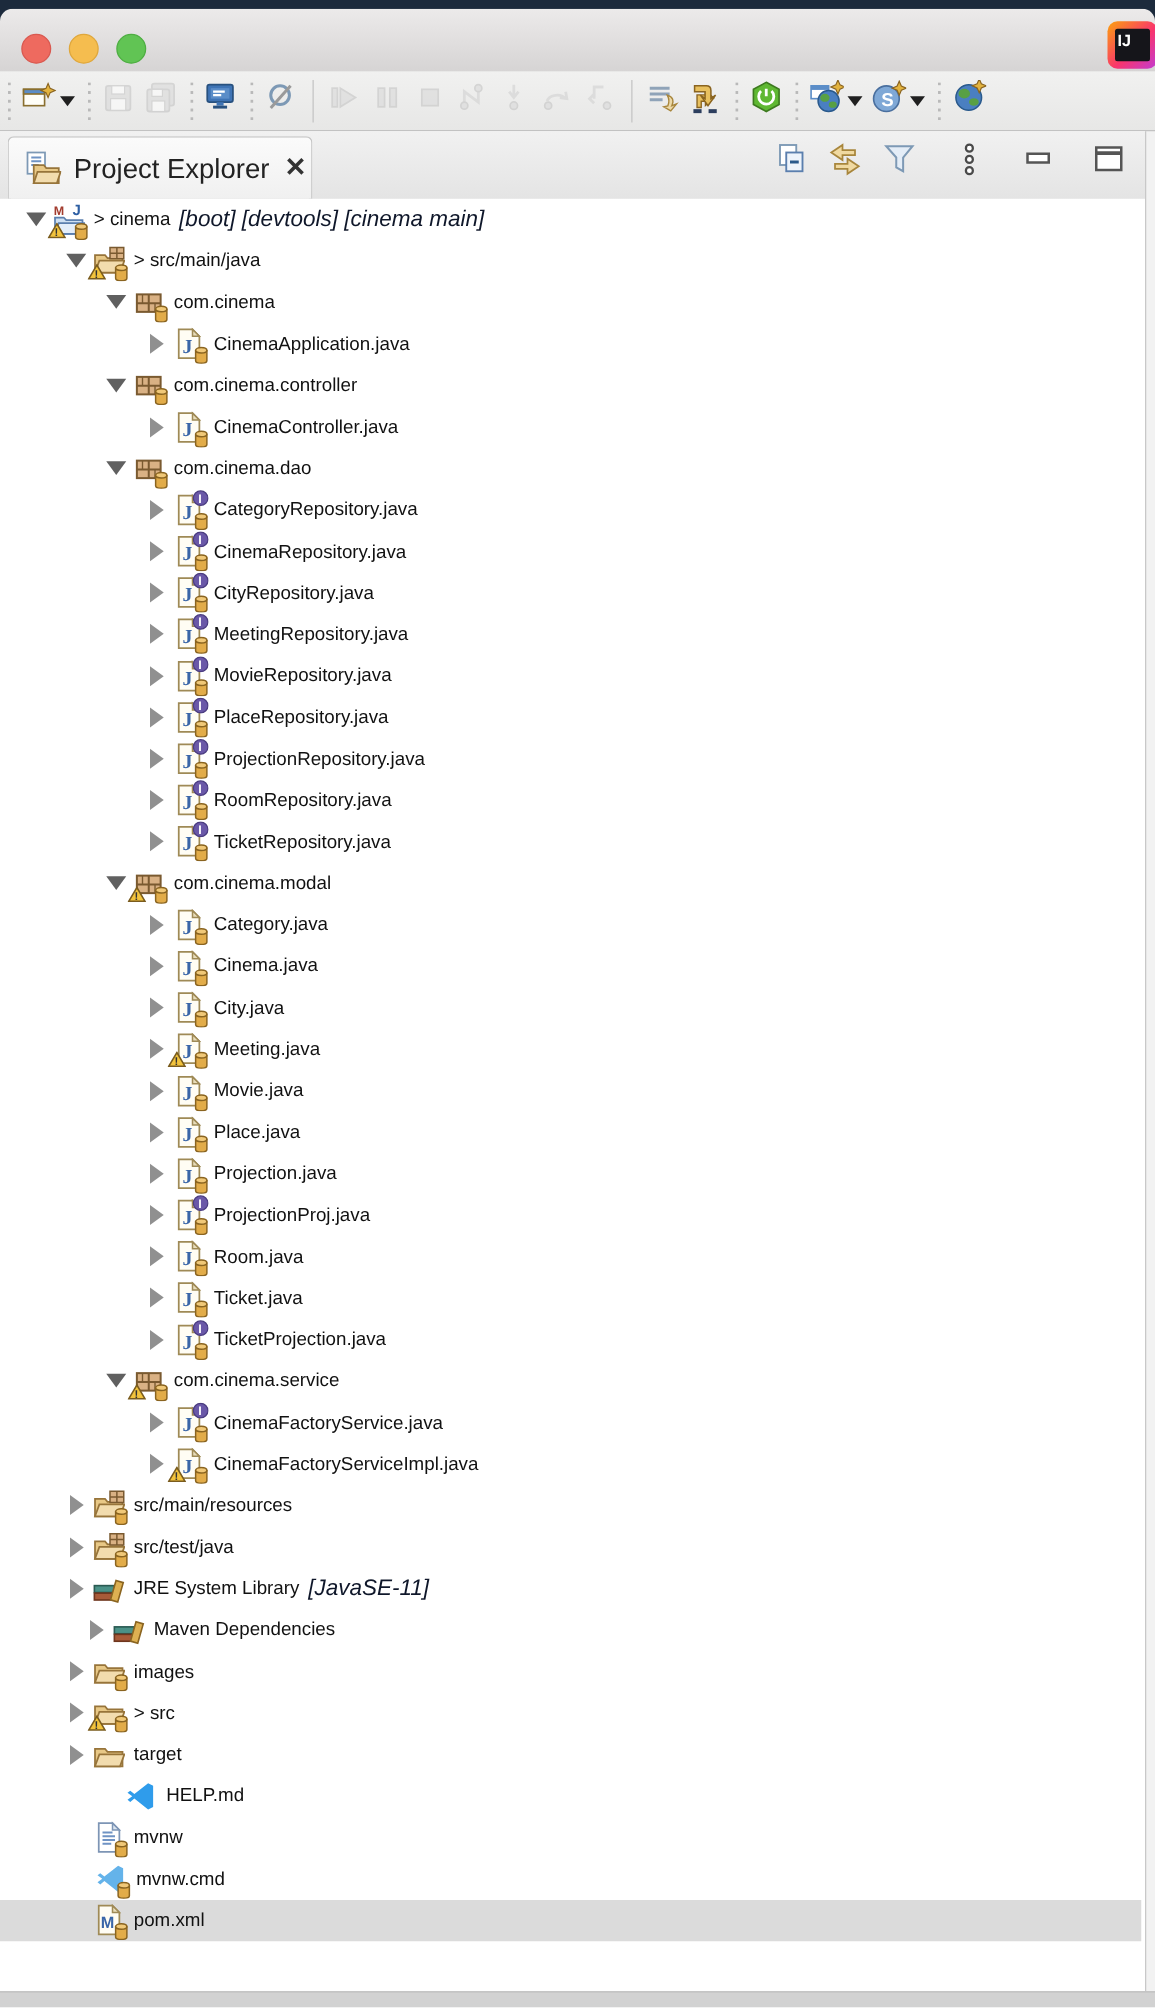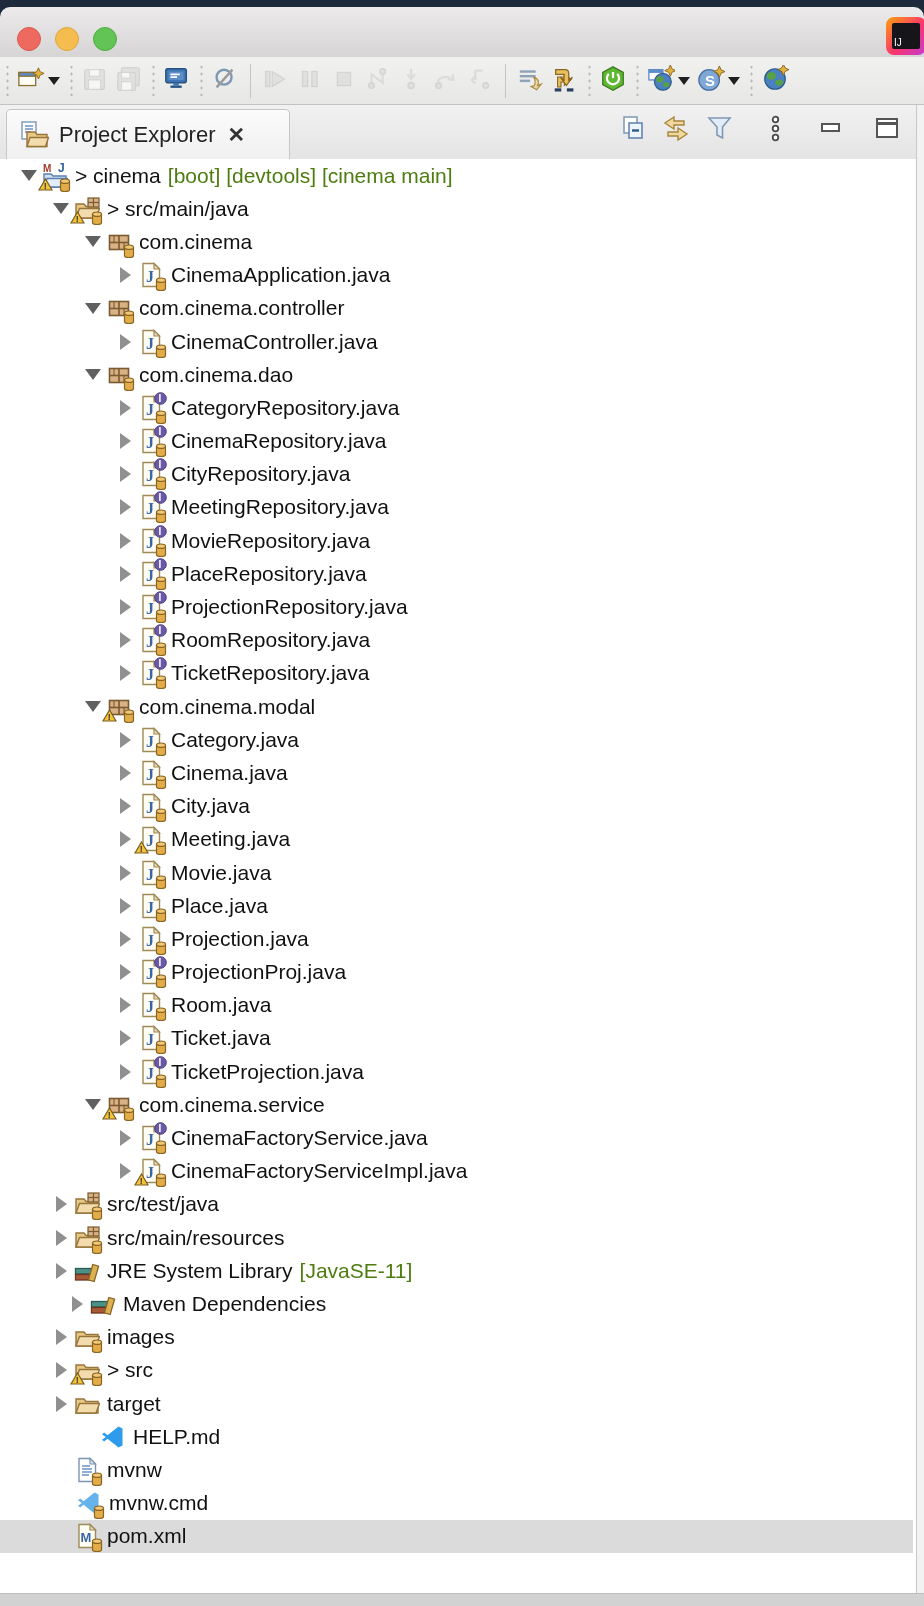--- a/index.html
+++ b/index.html
@@ -11,40 +11,40 @@
   .titlebar{position:absolute;left:0;top:7px;width:924px;height:50px;
             background:linear-gradient(#eceaea,#d6d4d4);
             border-bottom:1px solid #b4b2b2;border-radius:10px 10px 0 0;}
   .tl{position:absolute;top:20px;width:22px;height:22px;border-radius:50%;}
   .tl.red{left:17px;background:#ee6a5f;border:1px solid #d95950;}
   .tl.yellow{left:55px;background:#f5bd4f;border:1px solid #dfa73c;}
   .tl.green{left:93px;background:#61c454;border:1px solid #4eae42;}
   .app-badge{position:absolute;left:886px;top:10px;width:40px;height:38px;border-radius:8px;
              background:linear-gradient(135deg,#fca10d,#f9356c 55%,#c13bd4);}
   .app-badge .inner{position:absolute;left:6px;top:6px;right:6px;bottom:6px;background:#15151a;border-radius:2px;}
-  .app-badge .ij{position:absolute;left:8px;top:20px;color:#fff;font-size:10px;font-weight:normal;}
+  .app-badge .ij{position:absolute;left:8px;top:8px;color:#fff;font-size:13px;font-weight:bold;}
 
   
   .main-toolbar{position:absolute;left:0;top:57px;width:924px;height:47px;
                 background:linear-gradient(#f1f1f0,#e7e7e6);border-bottom:1px solid #c2c2c2;
                 display:flex;align-items:center;}
   .tb-btn{width:34px;height:34px;display:flex;align-items:center;justify-content:center;flex:0 0 auto;}
   .tb-btn svg{width:28px;height:28px;}
   .tb-btn.disabled{opacity:.55;}
   .tb-handle{width:10px;height:30px;flex:0 0 auto;margin:0 2px;
      background-image:radial-gradient(circle,#b9b9b9 1.2px,transparent 1.4px);
      background-size:5px 7px;background-position:center;background-repeat:repeat-y;}
   .tb-sep{width:1px;height:34px;background:#c4c4c4;margin:0 8px;flex:0 0 auto;}
   .dd-arrow{width:0;height:0;border-left:6px solid transparent;border-right:6px solid transparent;
             border-top:8px solid #1f1f1f;margin:0 4px 0 0;flex:0 0 auto;}
 
   
   .tabstrip{position:absolute;left:0;top:105px;width:916px;height:54px;
             background:linear-gradient(#f1f1f1,#e4e4e4);}
-  .tab{position:absolute;left:6px;top:4px;width:284px;height:50px;
+  .tab{position:absolute;left:6px;top:4px;width:244px;height:50px;
        background:linear-gradient(#fbfbfb,#f0f0f0);
        border:1px solid #c6c6c6;border-bottom:none;border-radius:5px 5px 0 0;
        display:flex;align-items:center;padding-left:12px;box-sizing:border-box;}
   .tab .ticon{width:30px;height:30px;margin-right:10px;}
   .tab .tlabel{font-size:22px;color:#222;}
   .tab .tclose{font-size:21px;color:#333;margin-left:12px;font-weight:bold;}
   .view-toolbar{position:absolute;right:14px;top:10px;display:flex;align-items:center;}
   .vt-btn{width:30px;height:30px;margin-left:13px;display:flex;align-items:center;justify-content:center;}
   .vt-btn svg{width:27px;height:27px;}
   .vt-btn.gap{margin-left:26px;}
@@ -55,22 +55,22 @@
   .row.selected{background:#dbdbdb;width:913px;}
   .tw{width:22px;flex:0 0 auto;display:flex;align-items:center;justify-content:center;}
   .tw .exp{width:0;height:0;border-left:8px solid transparent;border-right:8px solid transparent;border-top:11px solid #606060;}
   .tw .col{width:0;height:0;border-top:8px solid transparent;border-bottom:8px solid transparent;border-left:11px solid #909090;}
   .ic{width:26px;height:26px;position:relative;flex:0 0 auto;margin:0 7px 0 2px;}
   .ic > svg.base{width:26px;height:26px;display:block;}
   .badge{position:absolute;}
   .badge.git{width:12px;height:14px;right:-3px;bottom:-3px;}
   .badge.warn{width:15px;height:13px;left:-4px;bottom:-2px;}
   .badge.iface{width:13px;height:13px;right:-3px;top:-3px;}
-  .lbl{font-size:21px;color:#111;}
-  .dec{font-size:21px;color:#4d7c0f;margin-left:7px;}
+  .lbl{font-size:15px;color:#111;}
+  .dec{font-size:18px;color:#0f172a;margin-left:7px;font-style:italic;}
 
   
   .bottom-strip{position:absolute;left:0;top:1593px;width:924px;height:13px;
                 background:#d2d2d2;border-top:1px solid #bdbdbd;box-sizing:border-box;}
   .right-edge{position:absolute;left:916px;top:105px;width:1px;height:1488px;background:#c8c8c8;}
   .tree-bg{position:absolute;left:0;top:159px;width:916px;height:1434px;background:#ffffff;z-index:-1;}
   .strip-bg{position:absolute;left:916px;top:57px;width:8px;height:1536px;background:#f2f2f2;z-index:-2;}
 </style>
 </head>
 <body>
@@ -927,42 +927,42 @@
             <rect x="14" y="2" width="11" height="9" fill="#d9b184"></rect>
    <line x1="19.5" y1="2" x2="19.5" y2="11"></line>
             <line x1="14" y1="6.5" x2="25" y2="6.5"></line>
           </g>
         </svg>
         <svg class="badge git" viewBox="0 0 12 14">
           <path d="M1.5 3.5v8c0 1.2 2 2 4.5 2s4.5-.8 4.5-2v-8z" fill="#e2ac49" stroke="#8a6420" stroke-width="1.2"></path>
           <ellipse cx="6" cy="3.2" rx="4.5" ry="2.2" fill="#f0c878" stroke="#8a6420" stroke-width="1.2"></ellipse>
         </svg>
       </span>
-      <span class="lbl">src/test/java</span>
+      <span class="lbl">src/main/resources</span>
     </div>
     <div class="row" style="padding-left: 50px;">
       <span class="tw">
         <span class="col"></span>
       </span>
       <span class="ic">
         <svg class="base" viewBox="0 0 26 26">
           <path d="M2 8h8l2 2.5h12V22H2z" fill="#e8c886" stroke="#97743a" stroke-width="1.4"></path>
    <path d="M2 22 L5.5 12.5 H25.5 L22 22z" fill="#f2dcae" stroke="#97743a" stroke-width="1.4"></path>
           <g stroke="#7a5a30" stroke-width="1.2">
             <rect x="14" y="2" width="11" height="9" fill="#d9b184"></rect>
    <line x1="19.5" y1="2" x2="19.5" y2="11"></line>
             <line x1="14" y1="6.5" x2="25" y2="6.5"></line>
           </g>
         </svg>
         <svg class="badge git" viewBox="0 0 12 14">
           <path d="M1.5 3.5v8c0 1.2 2 2 4.5 2s4.5-.8 4.5-2v-8z" fill="#e2ac49" stroke="#8a6420" stroke-width="1.2"></path>
           <ellipse cx="6" cy="3.2" rx="4.5" ry="2.2" fill="#f0c878" stroke="#8a6420" stroke-width="1.2"></ellipse>
         </svg>
       </span>
-      <span class="lbl">src/main/resources</span>
+      <span class="lbl">src/test/java</span>
     </div>
     <div class="row" style="padding-left: 50px;">
       <span class="tw">
         <span class="col"></span>
       </span>
       <span class="ic">
         <svg class="base" viewBox="0 0 26 26">
           <rect x="1.5" y="10.5" width="16" height="5.5" fill="#4b9187" stroke="#2a5a52" stroke-width="1.3"></rect>
      <rect x="1.5" y="16.5" width="16" height="5.5" fill="#a85a38" stroke="#6e351d" stroke-width="1.3"></rect>
      <rect x="16.5" y="7" width="6" height="16" transform="rotate(16 19.5 15)" fill="#ddb052" stroke="#8a6420" stroke-width="1.3"></rect>

